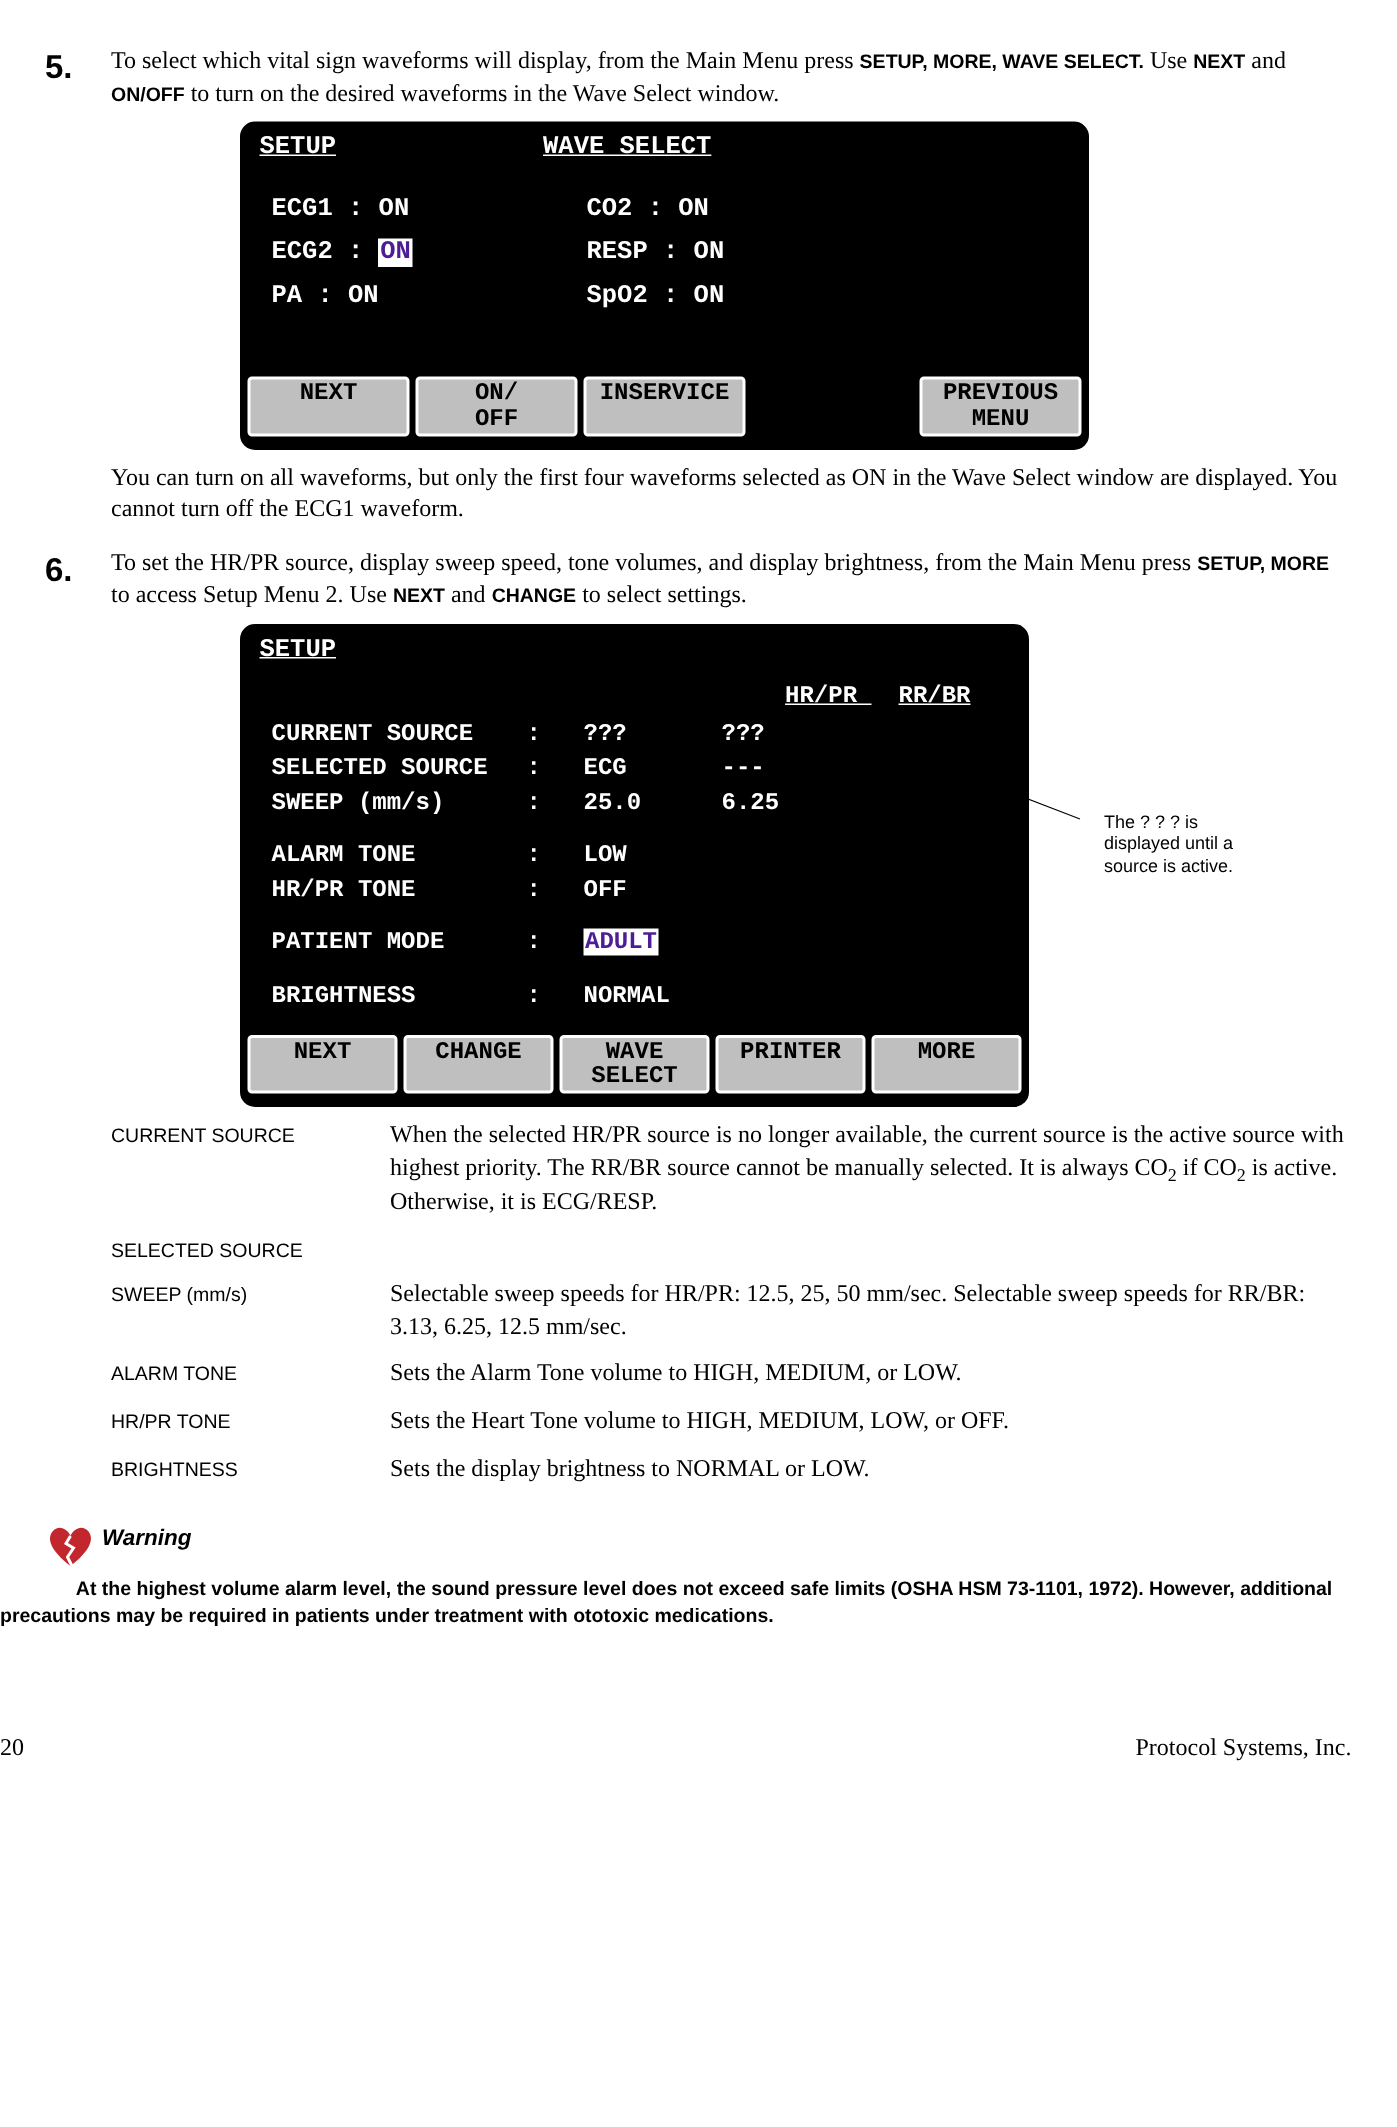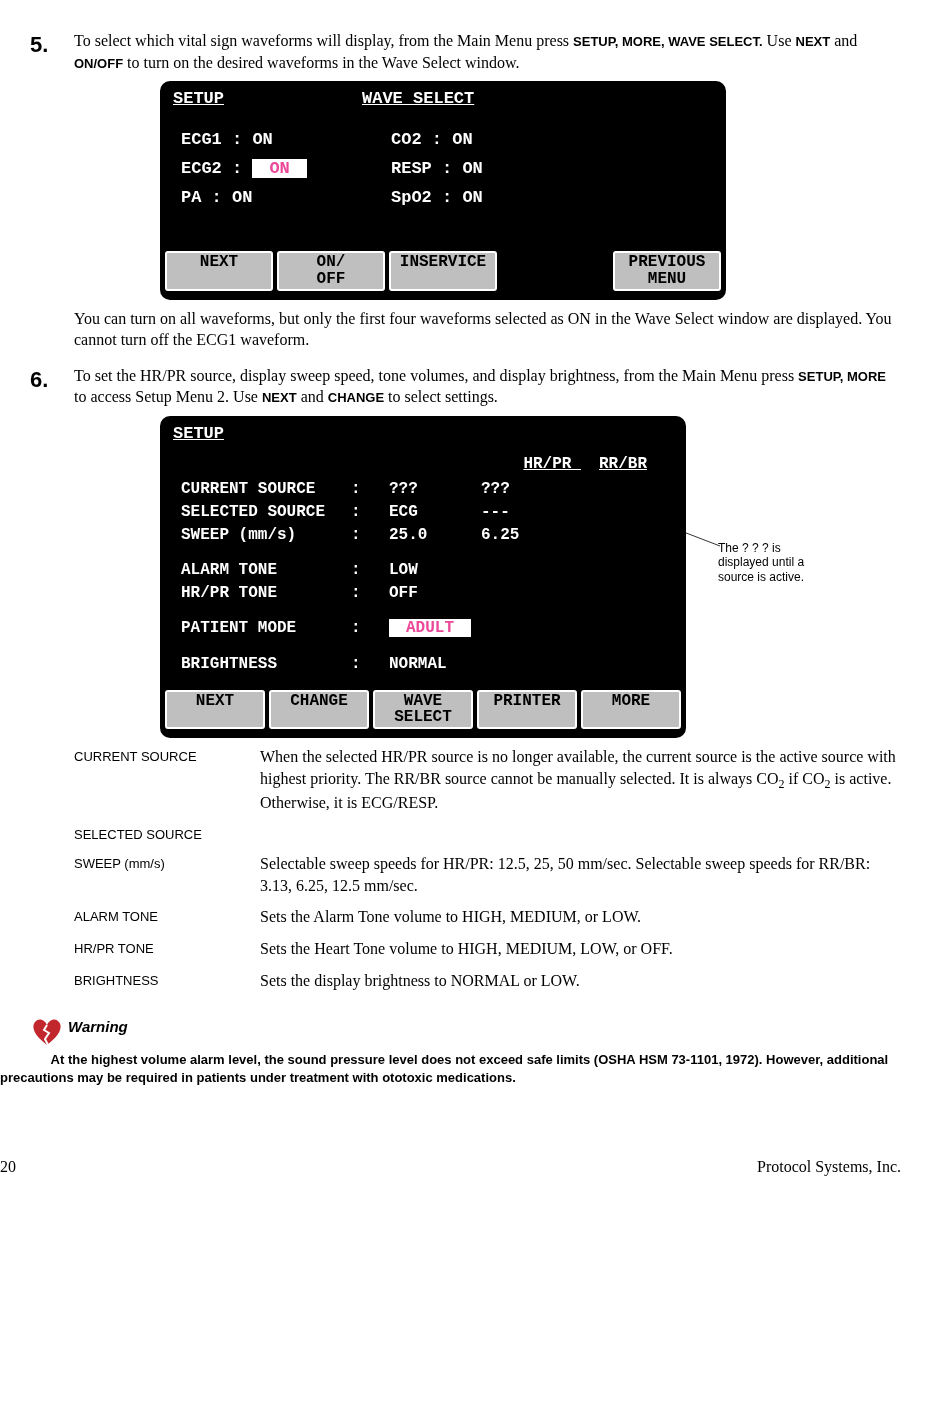--- a/index.html
+++ b/index.html
@@ -66,22 +66,22 @@
     padding: 10px 18px 30px 18px;
   }
   .scr-row {
     display: flex;
     margin: 6px 0;
   }
   .scr-left { width: 210px; }
   .scr-right { }
   .inv {
     background: #fff;
-    color: #ec4899;
-    padding: 0 17px;
+    color: #4c1d95;
+    padding: 0 1px;
   }
   .btnbar {
     display: flex;
     border-top: 2px solid #000;
     background: #000;
     padding: 0 0 3px 0;
   }
   .btn {
     background: #bfbfbf;
     color: #000;
@@ -122,21 +122,21 @@
     display: flex;
     margin: 1px 0;
   }
   .lbl { width: 170px; }
   .colon { width: 38px; }
   .v1 { width: 92px; }
   .v2 { }
   .gap { height: 12px; }
   .callout {
     position: absolute;
-    left: 558px;
+    left: 576px;
     top: 125px;
     font-family: Arial, Helvetica, sans-serif;
     font-size: 12px;
     width: 110px;
     line-height: 1.2;
   }
   .callout-line {
     position: absolute;
     top: 50px;
     left: 360px;

